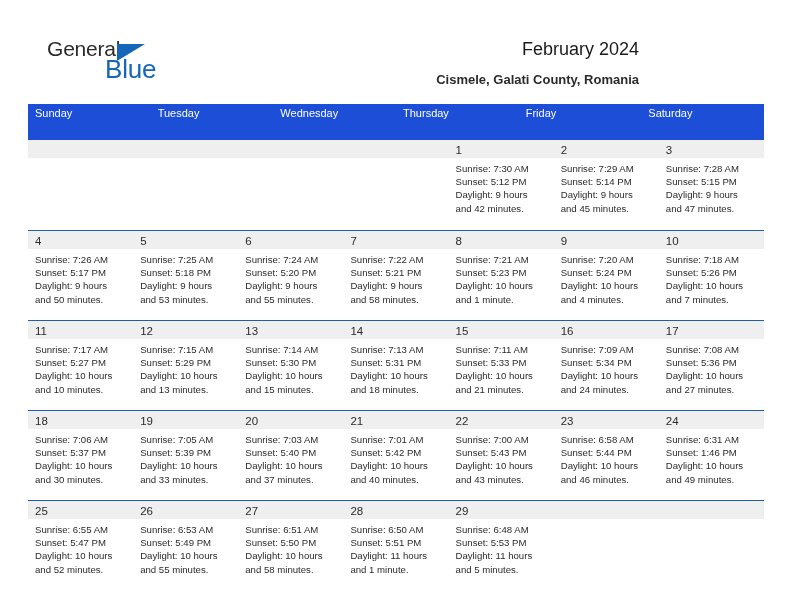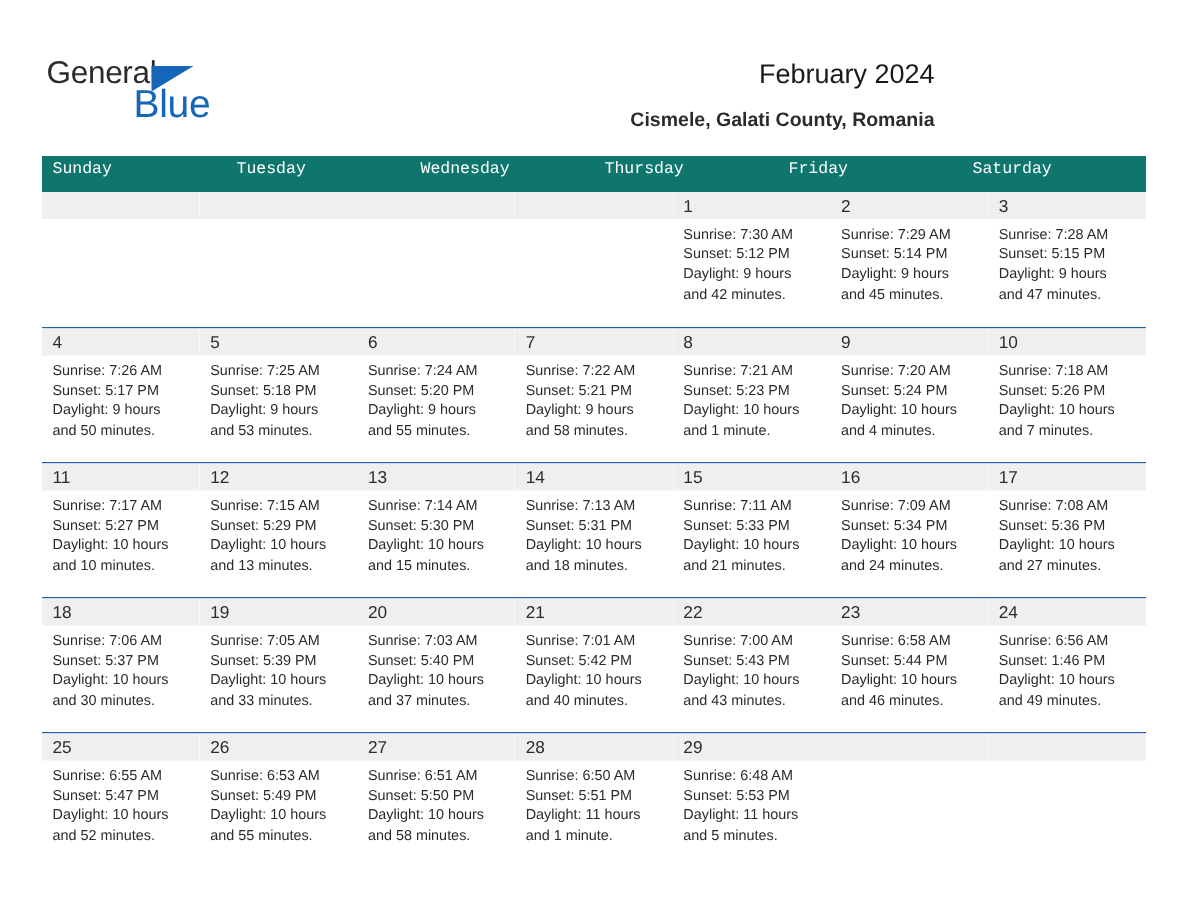--- a/index.html
+++ b/index.html
@@ -15,21 +15,21 @@
   .page {
     position: relative;
     width: 792px;
     height: 612px;
     background: #ffffff;
   }
 
   
   .header {
     position: absolute;
-    left: 0; top: 0;
+    left: 16px; top: 0;
     width: 660px;
     height: 100px;
   }
 
   .logo {
     position: absolute;
     left: 31px;
     top: 38px;
     width: 120px;
     height: 48px;
@@ -83,23 +83,22 @@
   
   .calendar {
     position: absolute;
     left: 28px;
     top: 104px;
     width: 736px;
   }
 
   .weekday-row {
     display: flex;
-    background: #0f766e;
-    height: 24px;
-    font-family: Liberation Mono, monospace;
+    background: #1d4ed8;
+    height: 36px;
   }
   .weekday-cell {
     flex: 1 1 0;
     color: #ffffff;
     font-size: 11px;
     line-height: 19px;
     padding-left: 7px;
     white-space: nowrap;
     overflow: hidden;
   }
@@ -391,21 +390,21 @@
             <div class="day-body">
               <div class="day-line">Sunrise: 6:58 AM</div>
               <div class="day-line">Sunset: 5:44 PM</div>
               <div class="day-line">Daylight: 10 hours</div>
               <div class="day-line">and 46 minutes.</div>
             </div>
           </div>
           <div class="day-cell">
             <div class="day-num-strip"><span class="day-num">24</span></div>
             <div class="day-body">
-              <div class="day-line">Sunrise: 6:56 AM</div>
+              <div class="day-line">Sunrise: 6:31 AM</div>
               <div class="day-line">Sunset: 1:46 PM</div>
               <div class="day-line">Daylight: 10 hours</div>
               <div class="day-line">and 49 minutes.</div>
             </div>
           </div>
         </div>
         <div class="week-row">
           <div class="day-cell">
             <div class="day-num-strip"><span class="day-num">25</span></div>
             <div class="day-body">

